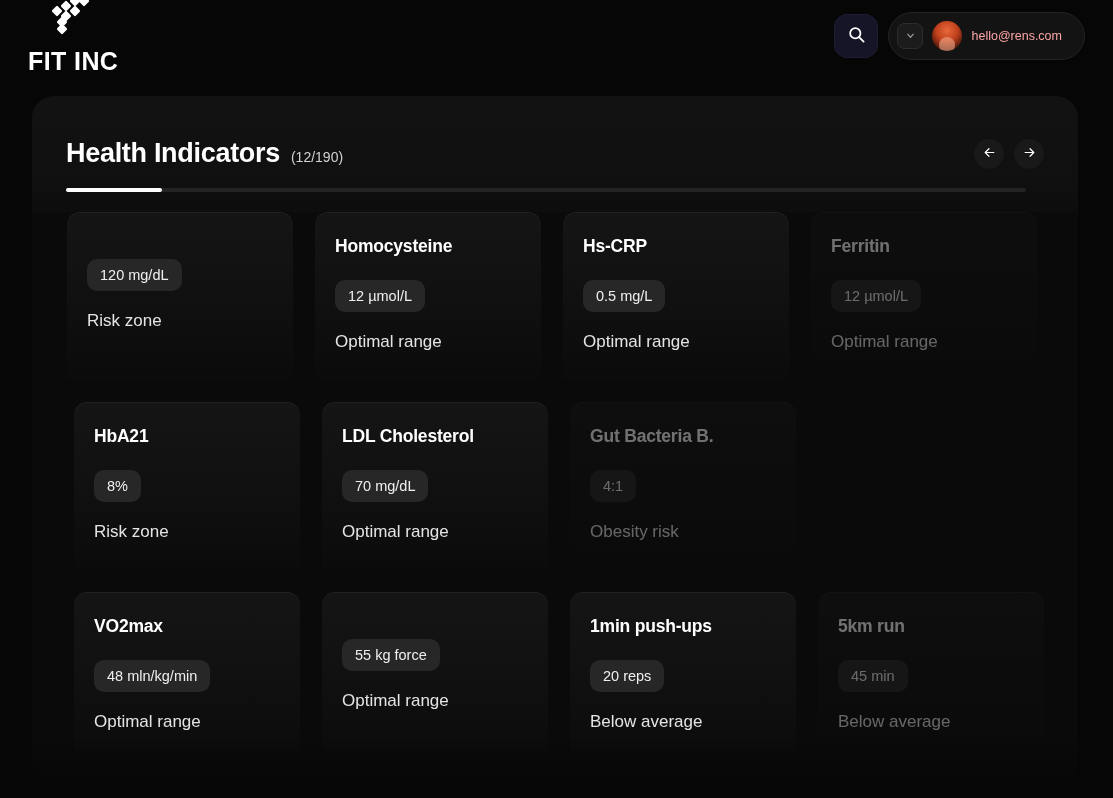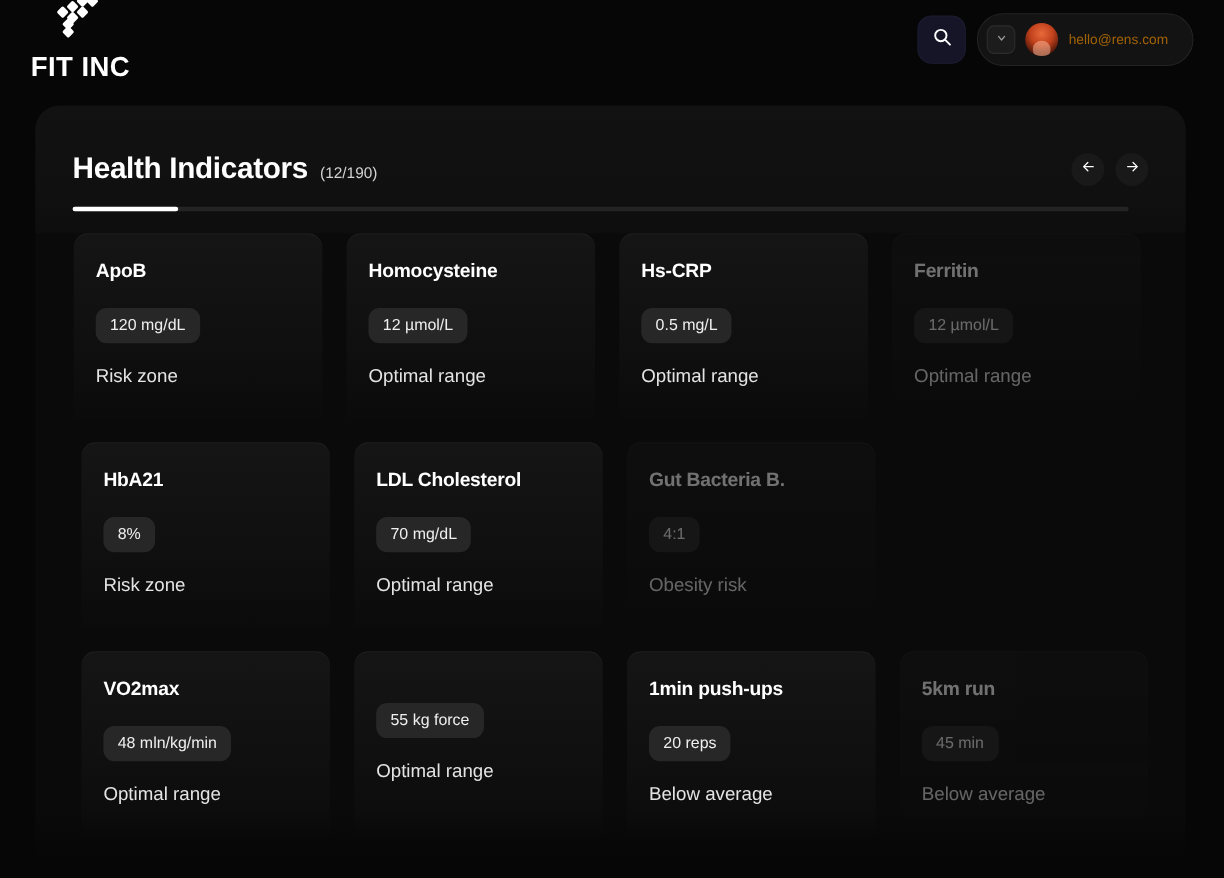--- a/index.html
+++ b/index.html
@@ -49,21 +49,21 @@
     width:30px; height:30px; border-radius:50%;
     background:radial-gradient(circle at 50% 32%, #e8693a 0%, #c0401c 42%, #5d1d0c 72%, #200804 100%);
     position:relative; overflow:hidden; flex:none;
   }
   .avatar::after{
     content:""; position:absolute; left:50%; top:52%;
     width:16px; height:15px; transform:translateX(-50%);
     border-radius:50% 50% 42% 42%;
     background:rgba(245,180,150,.55);
   }
-  .user-mail{ color:#a16207; font-size:12.5px; }
+  .user-mail{ color:#fca5a5; font-size:12.5px; }
 
   
   .panel{
     position:absolute; left:32px; top:96px;
     width:1046px; height:694px;
     background:#0a0a0a;
     border-radius:22px;
     overflow:hidden;
   }
   .panel-head{
@@ -210,21 +210,20 @@
       </div>
     </div>
     <div class="progress-track">
       <div class="progress-fill" id="progress-fill" style="width: 10%;"></div>
     </div>
   </div>
 
   <div class="rows">
     <div class="row row-1" id="row-0">
         <div class="card">
-          <div class="card-title">ApoB</div>
           <div class="pill">120 mg/dL</div>
           <div class="card-status">Risk zone</div>
         </div>
         <div class="card">
           <div class="card-title">Homocysteine</div>
           <div class="pill">12 µmol/L</div>
           <div class="card-status">Optimal range</div>
         </div>
         <div class="card">
           <div class="card-title">Hs-CRP</div>

